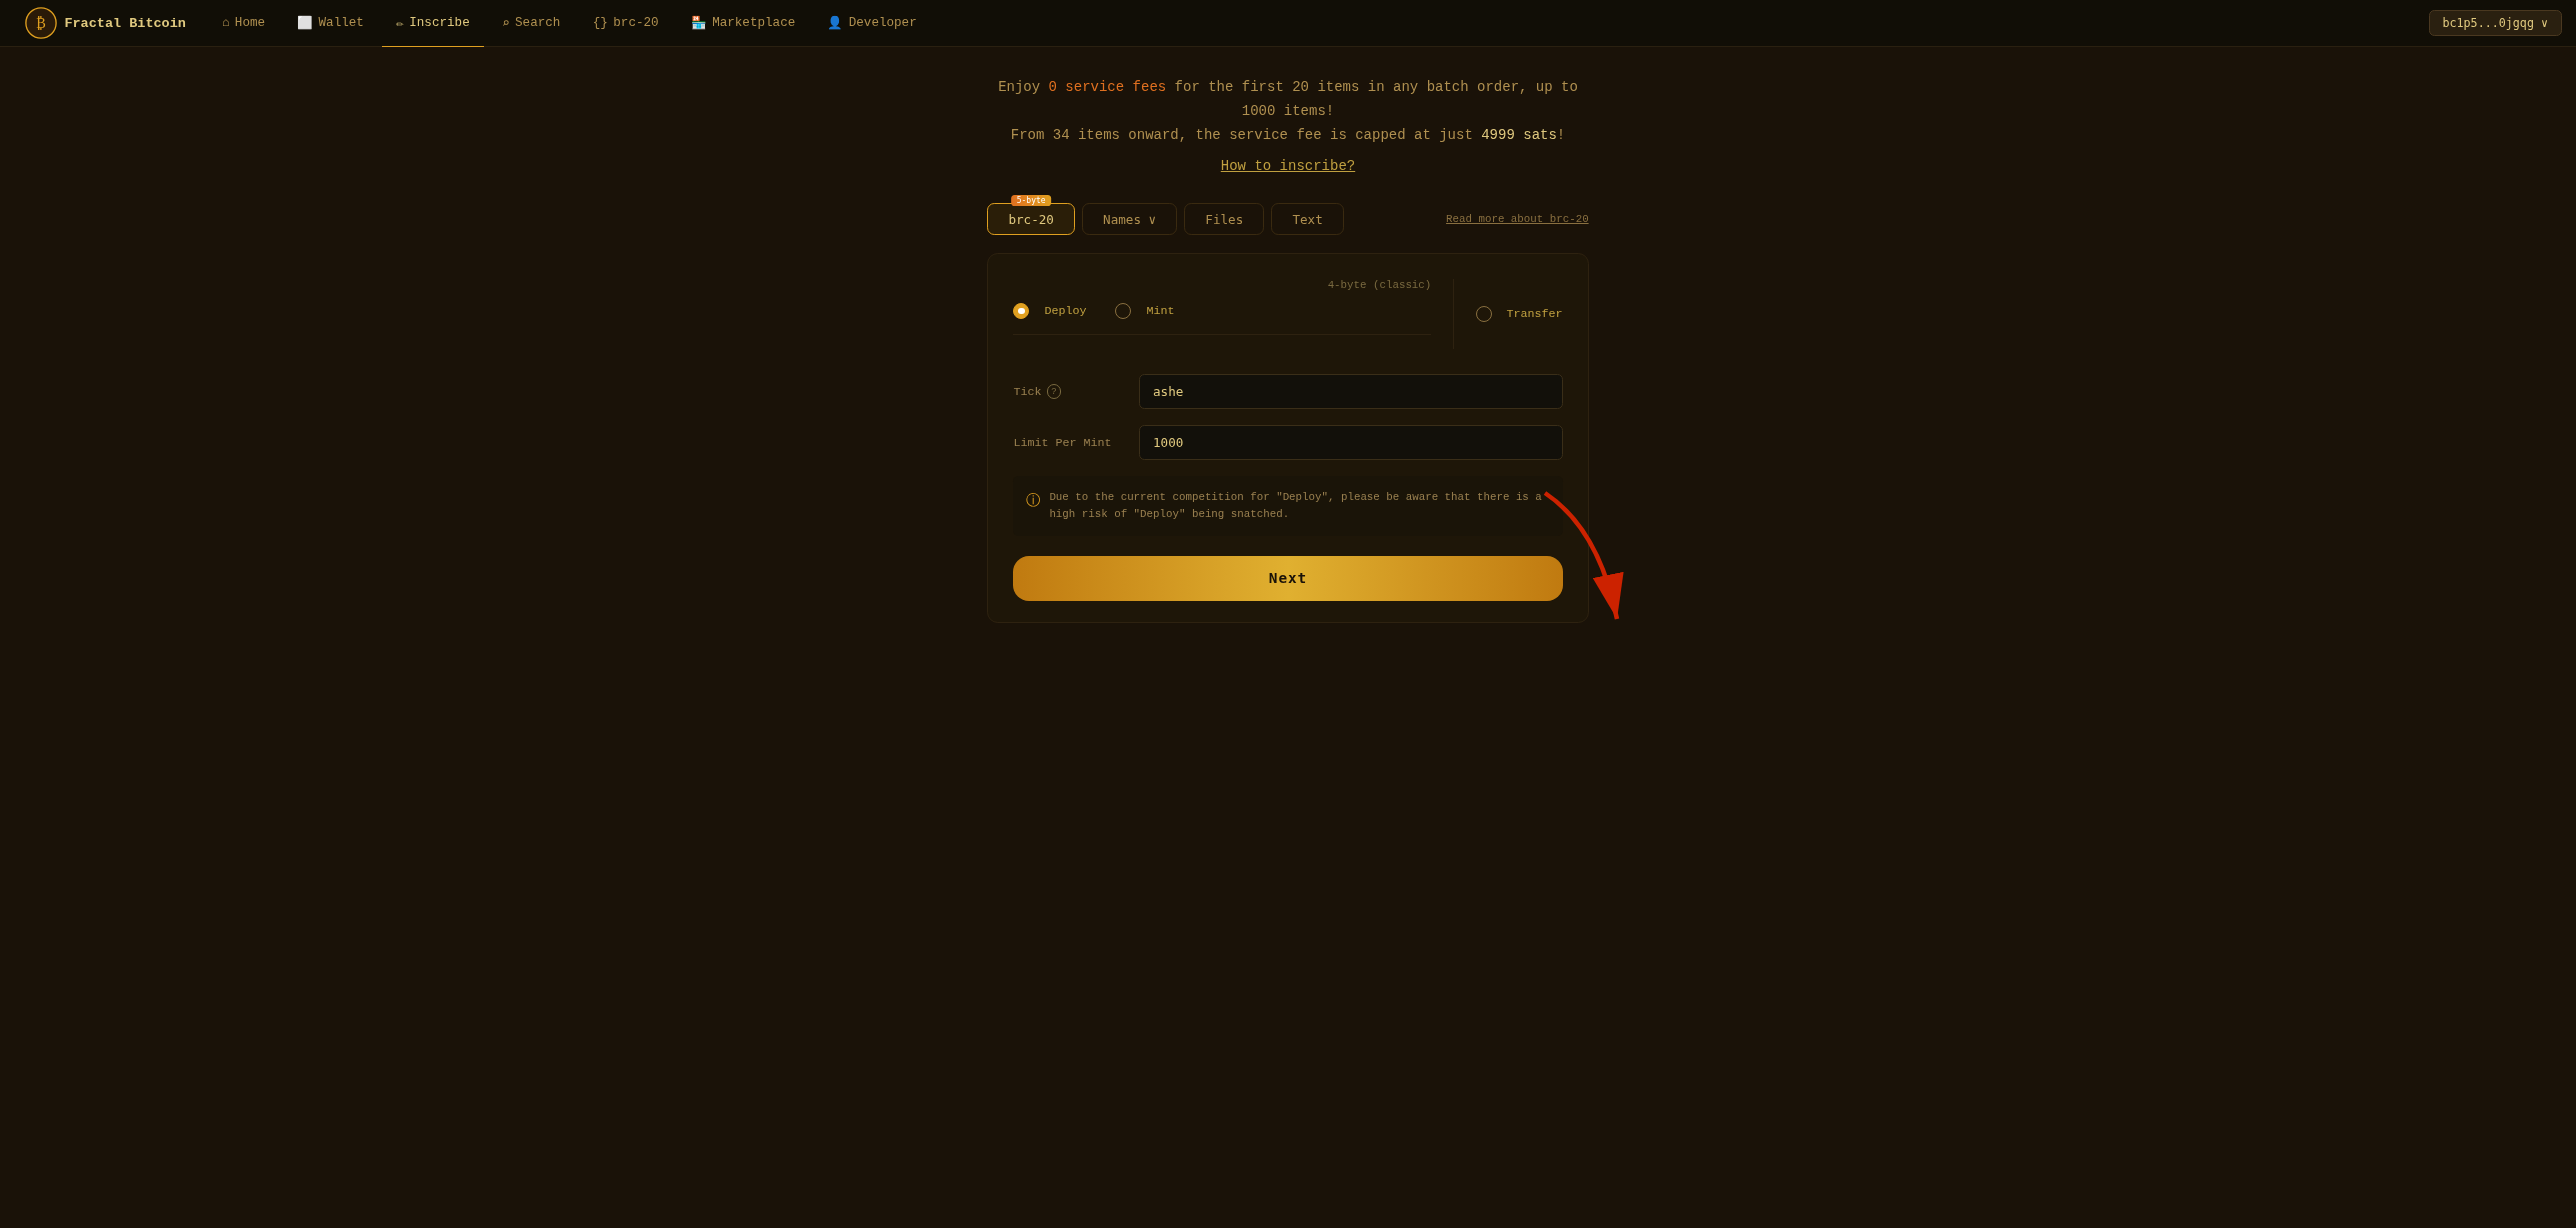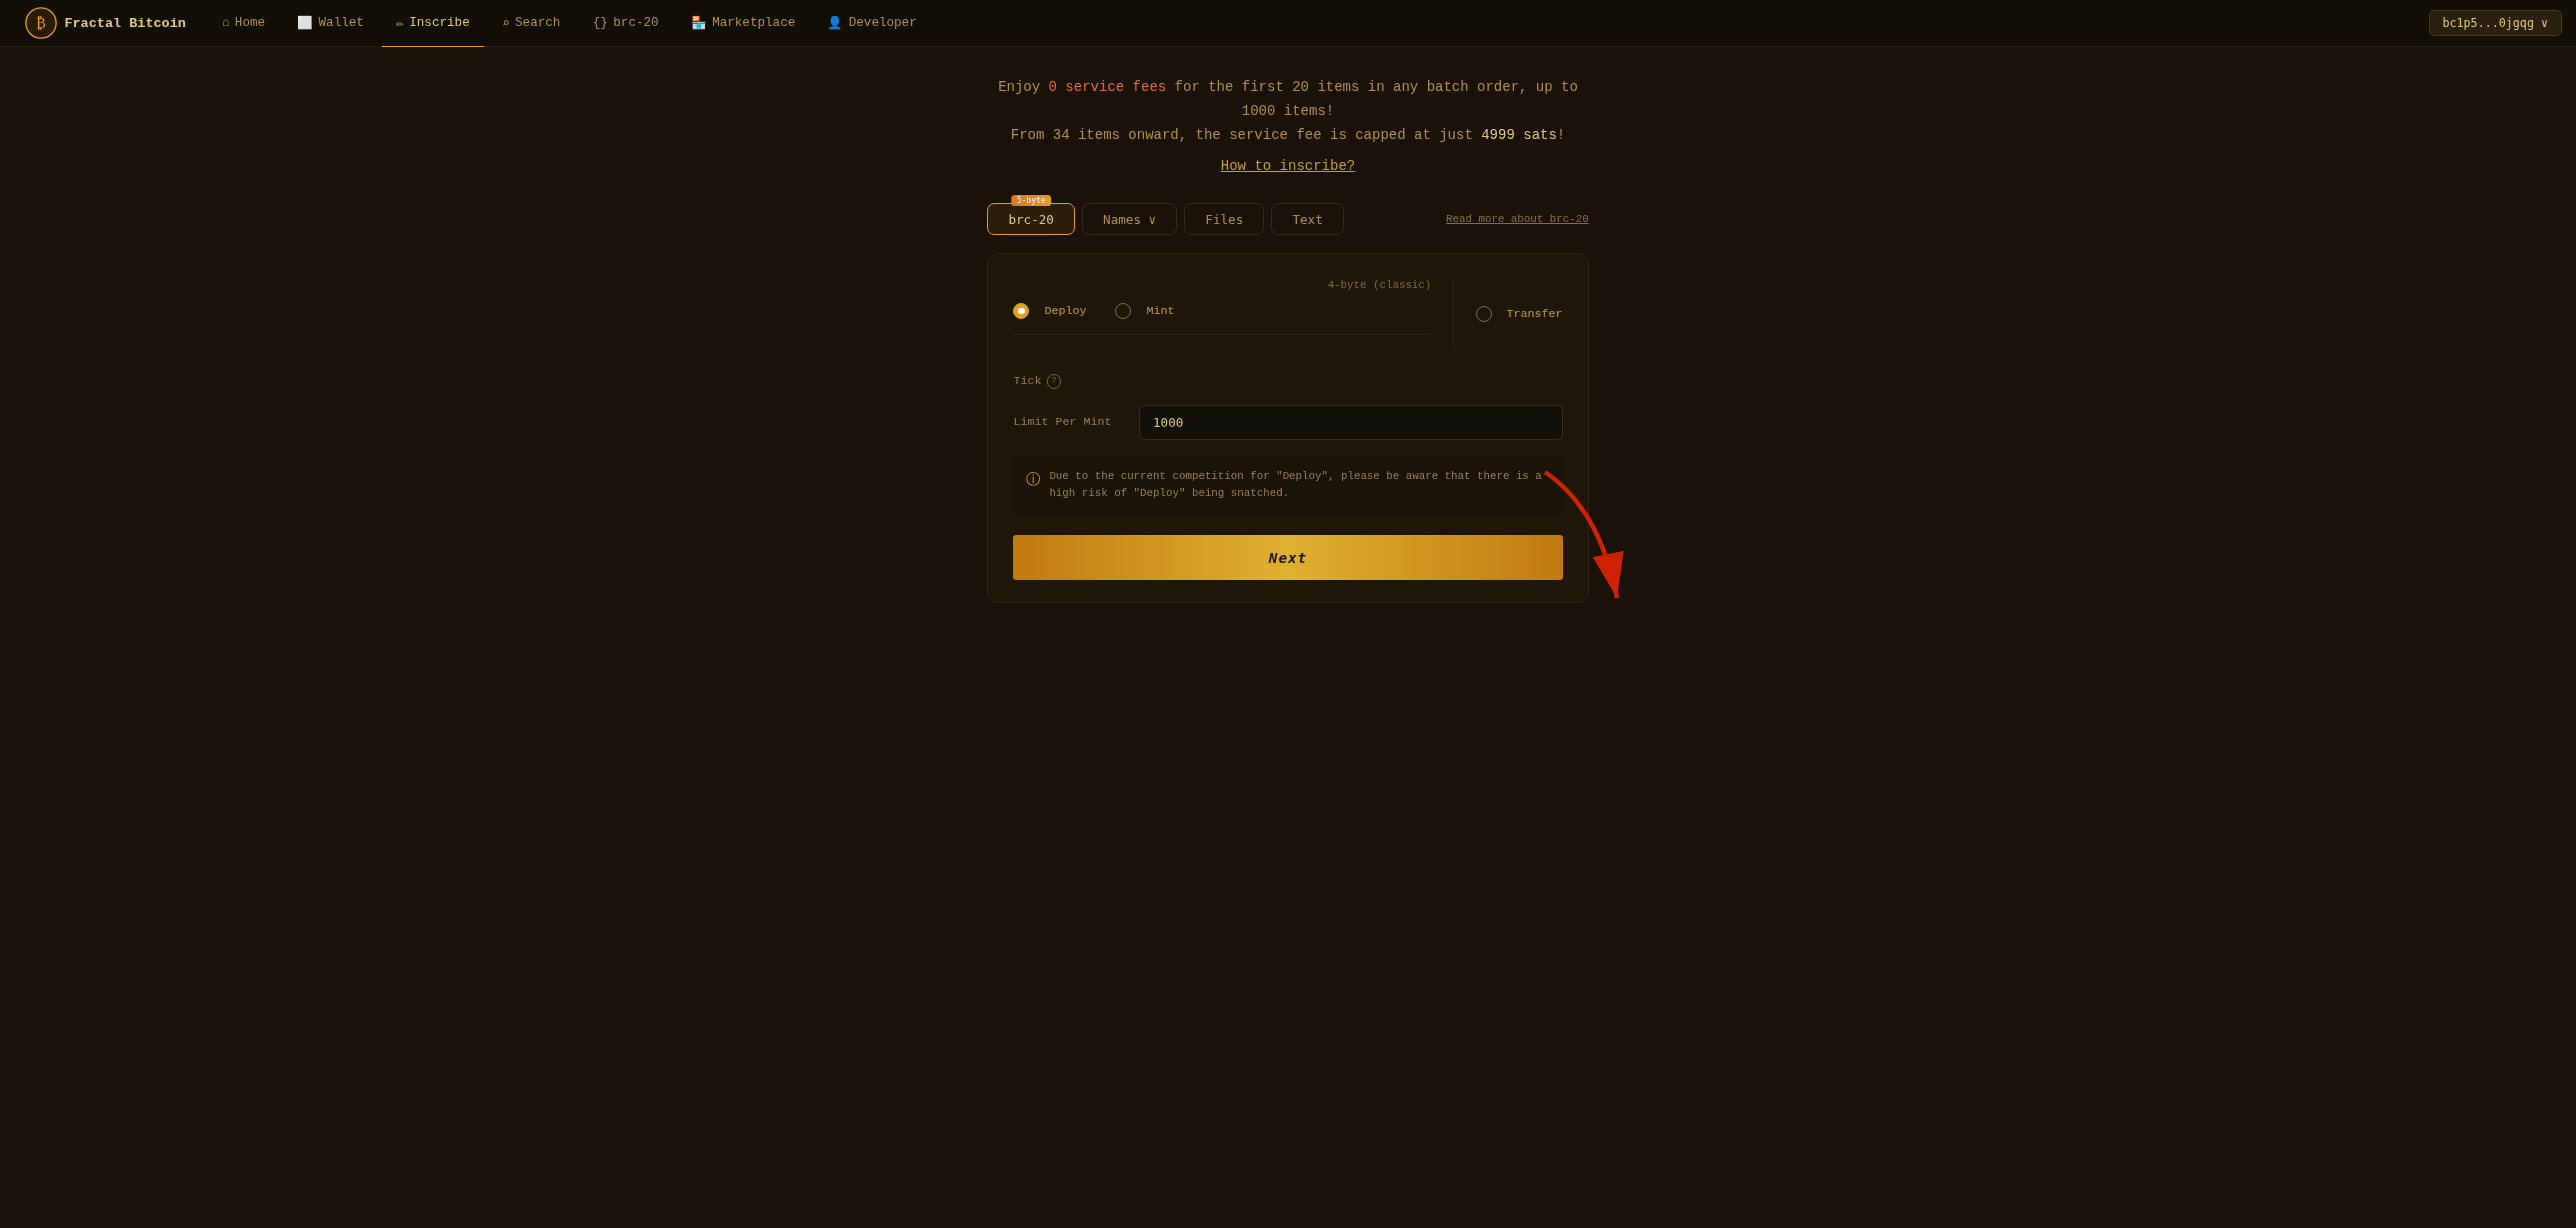--- a/index.html
+++ b/index.html
@@ -273,28 +273,27 @@
       flex-shrink: 0;
       margin-top: 0.9px;
     }
 
     
     .next-btn {
       width: 100%;
       padding: 14.4px;
       background: linear-gradient(90deg, #c07a10, #e0b030, #c07a10);
       border: none;
-      border-radius: 3px;
+      border-radius: 16px;
       color: #1a1208;
       font-weight: bold;
       font-size: 14.4px;
       cursor: pointer;
       font-family: monospace;
       letter-spacing: 0.9px;
-      font-style: italic;
     }
 
     
     .arrow-container {
       position: relative;
     }
     .arrow-svg {
       position: absolute;
       right: -108px;
       bottom: -54px;
@@ -417,20 +416,21 @@
       </div>
     </div>
 
     <div class="form-field">
       <div class="form-label">
         <span>Tick</span>
         <div class="info-icon">
           <span class="help-q">?</span>
         </div>
       </div>
+      <input class="form-input" type="text" value="ashe" style="">
     </div>
 
 
     <div class="form-field">
       <div class="form-label">
         <span>Limit Per Mint</span>
       </div>
       <input class="form-input" type="text" value="1000" style="">
     </div>
 

